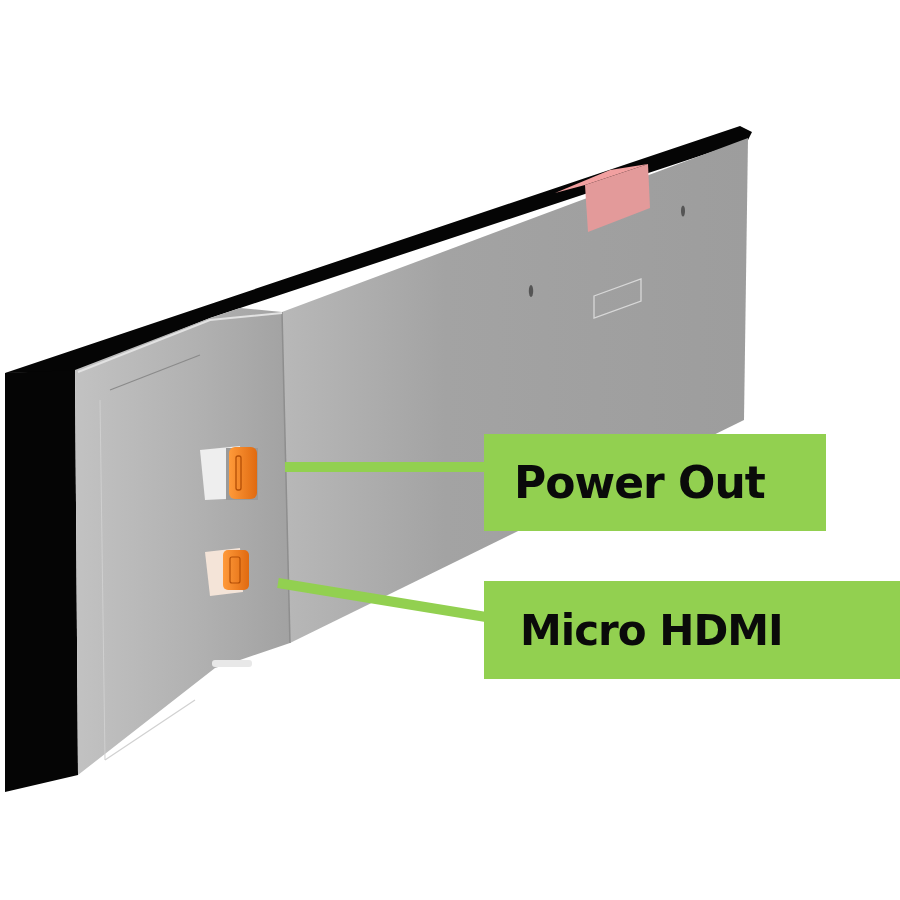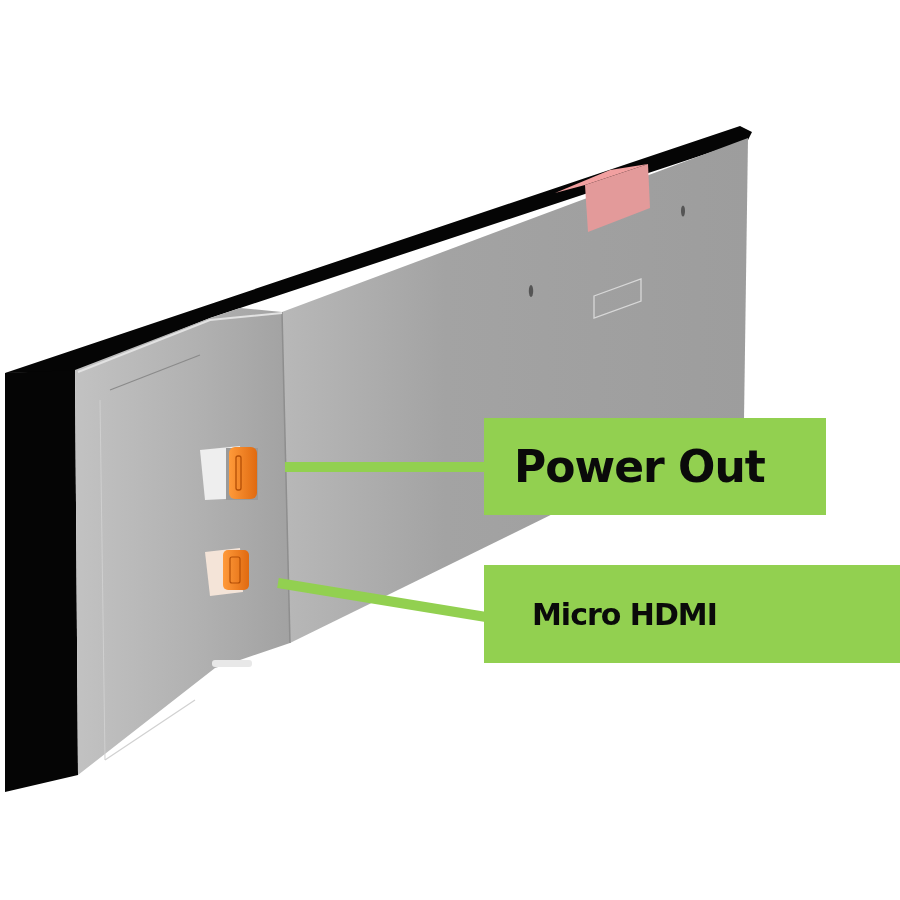--- a/index.html
+++ b/index.html
@@ -7,23 +7,24 @@
     #scene { position: absolute; left: 0; top: 0; width: 900px; height: 900px; }
     .callout {
       position: absolute;
       background: #92d050;
       display: flex; align-items: center;
       color: #0a0a0a;
       font-family: "DejaVu Sans", sans-serif;
       font-weight: bold;
       letter-spacing: -1px;
       box-sizing: border-box;
+      margin-top: 16px;
     }
     #callout-power { left: 484px; top: 418px; width: 342px; height: 97px; font-size: 44px; padding-left: 30px; }
-    #callout-hdmi { left: 484px; top: 565px; width: 416px; height: 98px; font-size: 30px; padding-left: 48px; text-align: center; }
+    #callout-hdmi { left: 484px; top: 565px; width: 416px; height: 98px; font-size: 42px; padding-left: 36px; text-align: center; }
   </style>
 </head>
 <body>
 
 <svg id="scene" viewBox="0 0 900 900" xmlns="http://www.w3.org/2000/svg">
   <defs>
     <linearGradient id="gPanel" x1="0" y1="0" x2="1" y2="0">
       <stop offset="0" stop-color="#b8b8b8"></stop>
       <stop offset="0.35" stop-color="#a3a3a3"></stop>
       <stop offset="1" stop-color="#9d9d9d"></stop>

